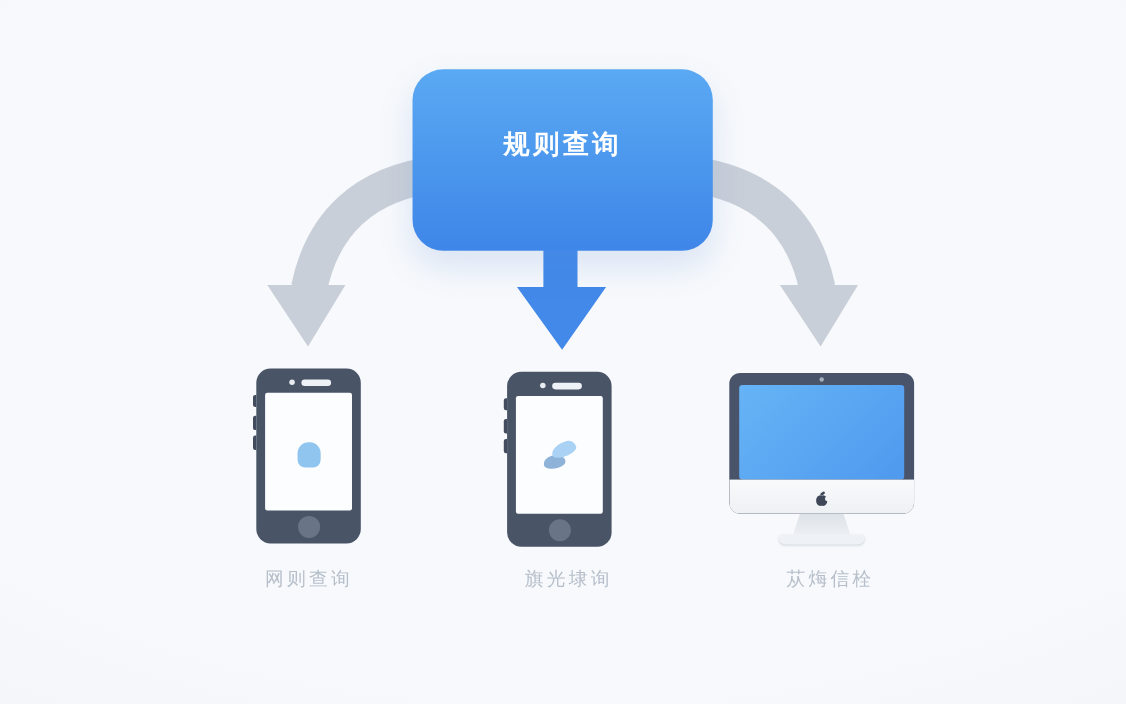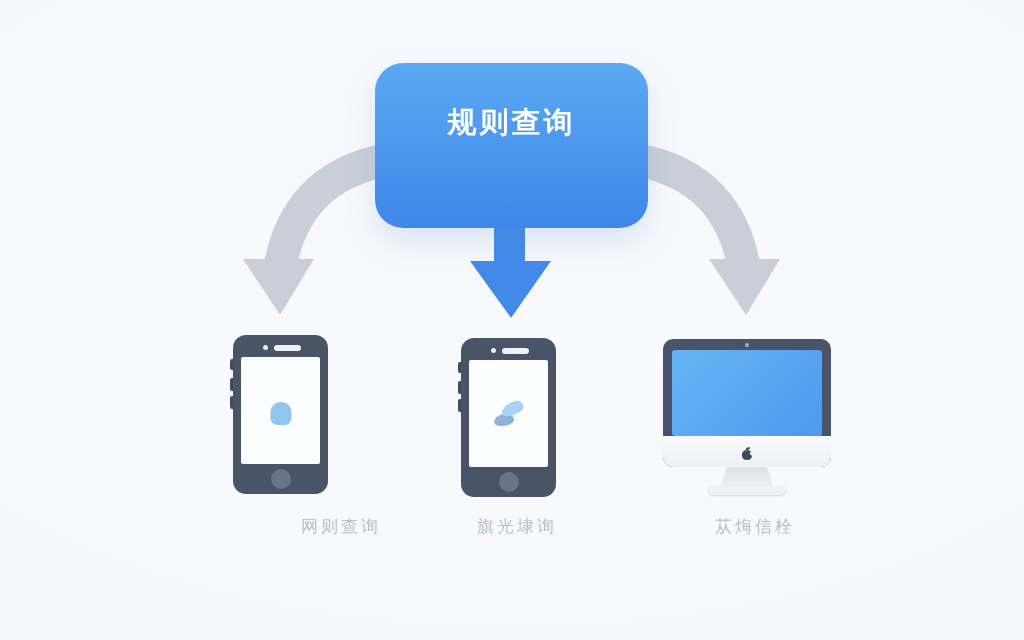--- a/index.html
+++ b/index.html
@@ -15,21 +15,21 @@
 
   
   .root-node {
     position:absolute; left:375px; top:63px; width:273px; height:165px;
     border-radius:28px;
     background:linear-gradient(180deg,#5aa9f3 0%, #3e86e8 100%);
     display:flex; justify-content:center;
     box-shadow:0 14px 30px rgba(90,140,210,.18);
   }
   .root-node .node-label {
-    margin-top:40px; color:#ffffff; font-size:29px; font-weight:bold; letter-spacing:3px;
+    margin-top:52px; color:#ffffff; font-size:24px; font-weight:bold; letter-spacing:3px;
   }
 
   
   .phone { position:absolute; width:95px; height:159px; background:#4a5467; border-radius:13px; }
   .phone-1 { left:233px; top:335px; }
   .phone-2 { left:461px; top:338px; }
   .side-btn { position:absolute; left:-3px; width:3px; background:#434c5e; border-radius:2px 0 0 2px; }
   .sb1 { top:24px; height:11px; } .sb2 { top:43px; height:13px; } .sb3 { top:61px; height:13px; }
   .camera-dot { position:absolute; top:10px; left:30px; width:5px; height:5px; border-radius:50%; background:#e9edf2; }
   .speaker { position:absolute; top:10px; left:41px; width:27px; height:6px; border-radius:3px; background:#eef1f6; }
@@ -56,21 +56,21 @@
     border-radius:50%; background:#a8b0bd; }
   .apple-logo { position:absolute; bottom:6px; left:50%; transform:translateX(-50%); width:13px; height:15px; }
   .neck { position:absolute; left:58px; top:128px; width:52px; height:19px;
     background:linear-gradient(#dde2e8,#eceff3); clip-path:polygon(12% 0, 88% 0, 100% 100%, 0 100%); }
   .base { position:absolute; left:45px; top:147px; width:78px; height:9px; background:#eef1f5;
     border-radius:3px 3px 6px 6px; box-shadow:0 1px 2px rgba(160,170,185,.45); }
 
   
   .device-label { position:absolute; top:515px; width:200px; text-align:center;
     color:#b5bec9; font-size:17px; letter-spacing:3px; }
-  .dl1 { left:181px;text-align:right; } .dl2 { left:417px; } .dl3 { left:655px; }
+  .dl1 { left:181px; } .dl2 { left:417px; } .dl3 { left:655px; }
 </style>
 </head>
 <body>
 
 <div class="canvas">
 
   <svg class="arrows" width="1024" height="640" viewBox="0 0 1024 640">
     <path d="M 400 158 C 330 166 293 204 281 262" fill="none" stroke="#c9cfd8" stroke-width="33"></path>
     <polygon points="243,259 314,259 280,315" fill="#c9cfd8"></polygon>
     <path d="M 624 158 C 694 166 731 204 743 262" fill="none" stroke="#c9cfd8" stroke-width="33"></path>

